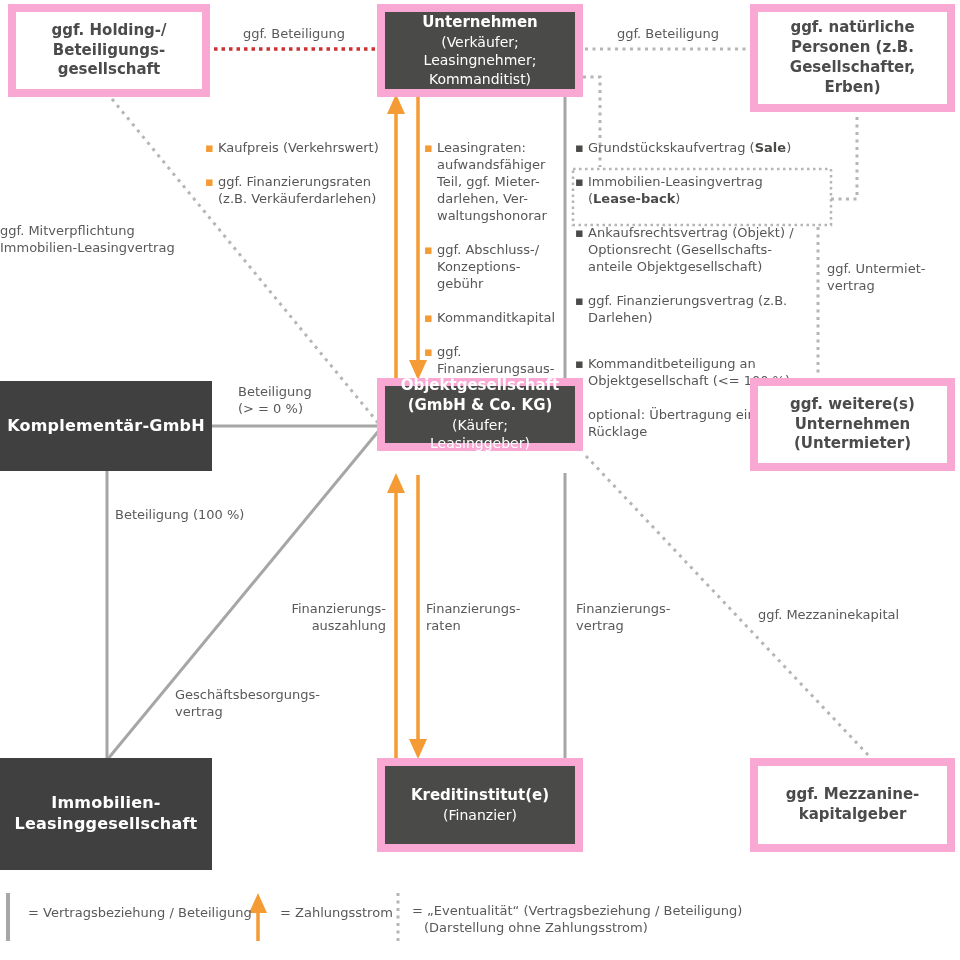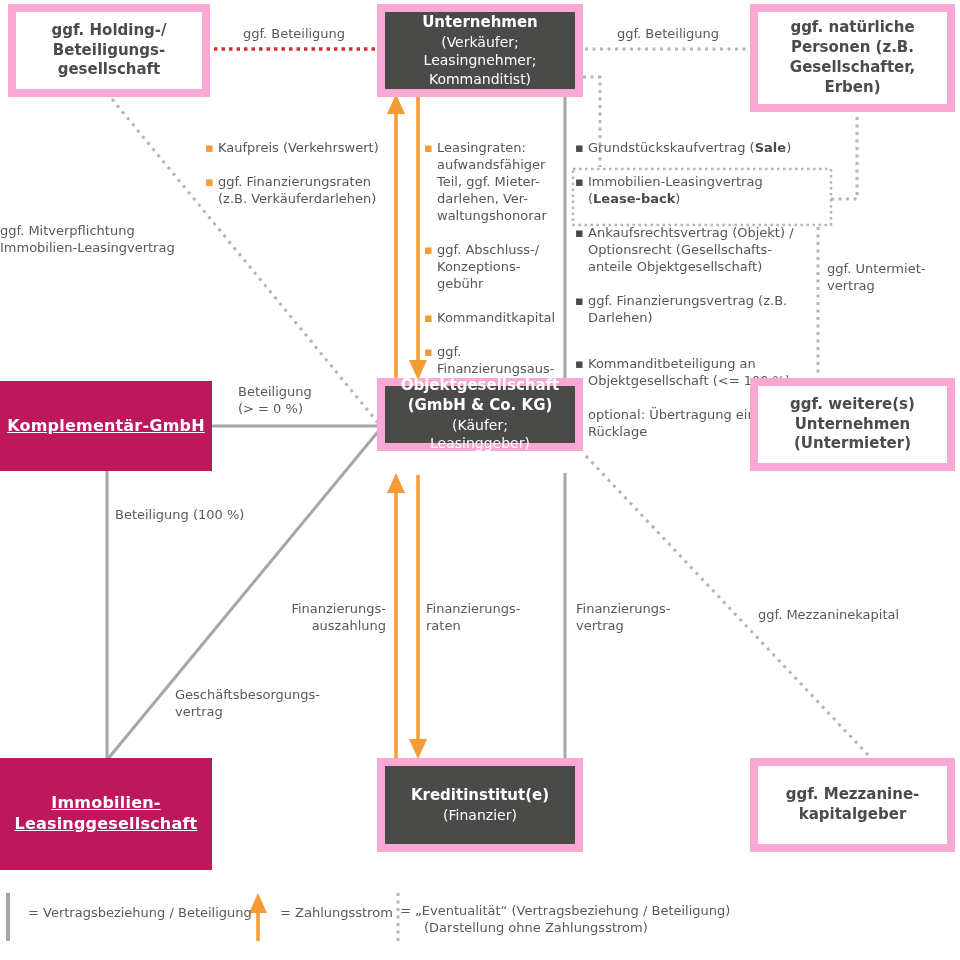--- a/index.html
+++ b/index.html
@@ -8,21 +8,21 @@
     font-family:"DejaVu Sans","Liberation Sans",sans-serif;
   }
   #wires{position:absolute;left:0;top:0;z-index:0;}
   .box{
     position:absolute;box-sizing:border-box;z-index:2;
     display:flex;flex-direction:column;align-items:center;justify-content:center;
     text-align:center;border:8px solid #f9a8d4;background:#fff;
   }
   .box--dark{background:#4a4a48;color:#fff;}
   .box--white{background:#fff;color:#4b4b4b;}
-  .box--gray{background:#be185d;color:#fff;border:none;text-decoration:underline;}
+  .box--gray{background:#404040;color:#fff;border:none;}
   .box-title{font-weight:bold;font-size:15px;line-height:1.32;white-space:pre-line;}
   .box--gray .box-title{font-size:16px;line-height:1.3;letter-spacing:.2px;}
   .box-sub{font-size:14px;line-height:1.32;white-space:pre-line;}
   .label{
     position:absolute;z-index:1;font-size:13px;line-height:1.32;color:#595959;
     white-space:pre-line;
   }
   .list{
     position:absolute;z-index:1;list-style:none;margin:0;padding:0;
     font-size:13px;line-height:17px;color:#565656;white-space:pre-line;
@@ -177,16 +177,16 @@
     <li><span>ggf. Finanzierungsvertrag (z.B.
 Darlehen)</span><b></b><span></span></li>
     <li class="gap"><span>Kommanditbeteiligung an
 Objektgesellschaft (&lt;= 100 %)</span><b></b><span></span></li>
     <li><span>optional: Übertragung einer 6b-
 Rücklage</span><b></b><span></span></li>
   </ul>
 
   <div class="label" style="left:28px;top:904px;">= Vertragsbeziehung / Beteiligung</div>
   <div class="label" style="left:280px;top:904px;">= Zahlungsstrom</div>
-  <div class="label" style="left:400px;top:902px;">= „Eventualität“ (Vertragsbeziehung / Beteiligung)</div>
+  <div class="label" style="left:412px;top:902px;">= „Eventualität“ (Vertragsbeziehung / Beteiligung)</div>
   <div class="label" style="left:424px;top:919px;">(Darstellung ohne Zahlungsstrom)</div>
 
 </div>
 
 </body></html>

